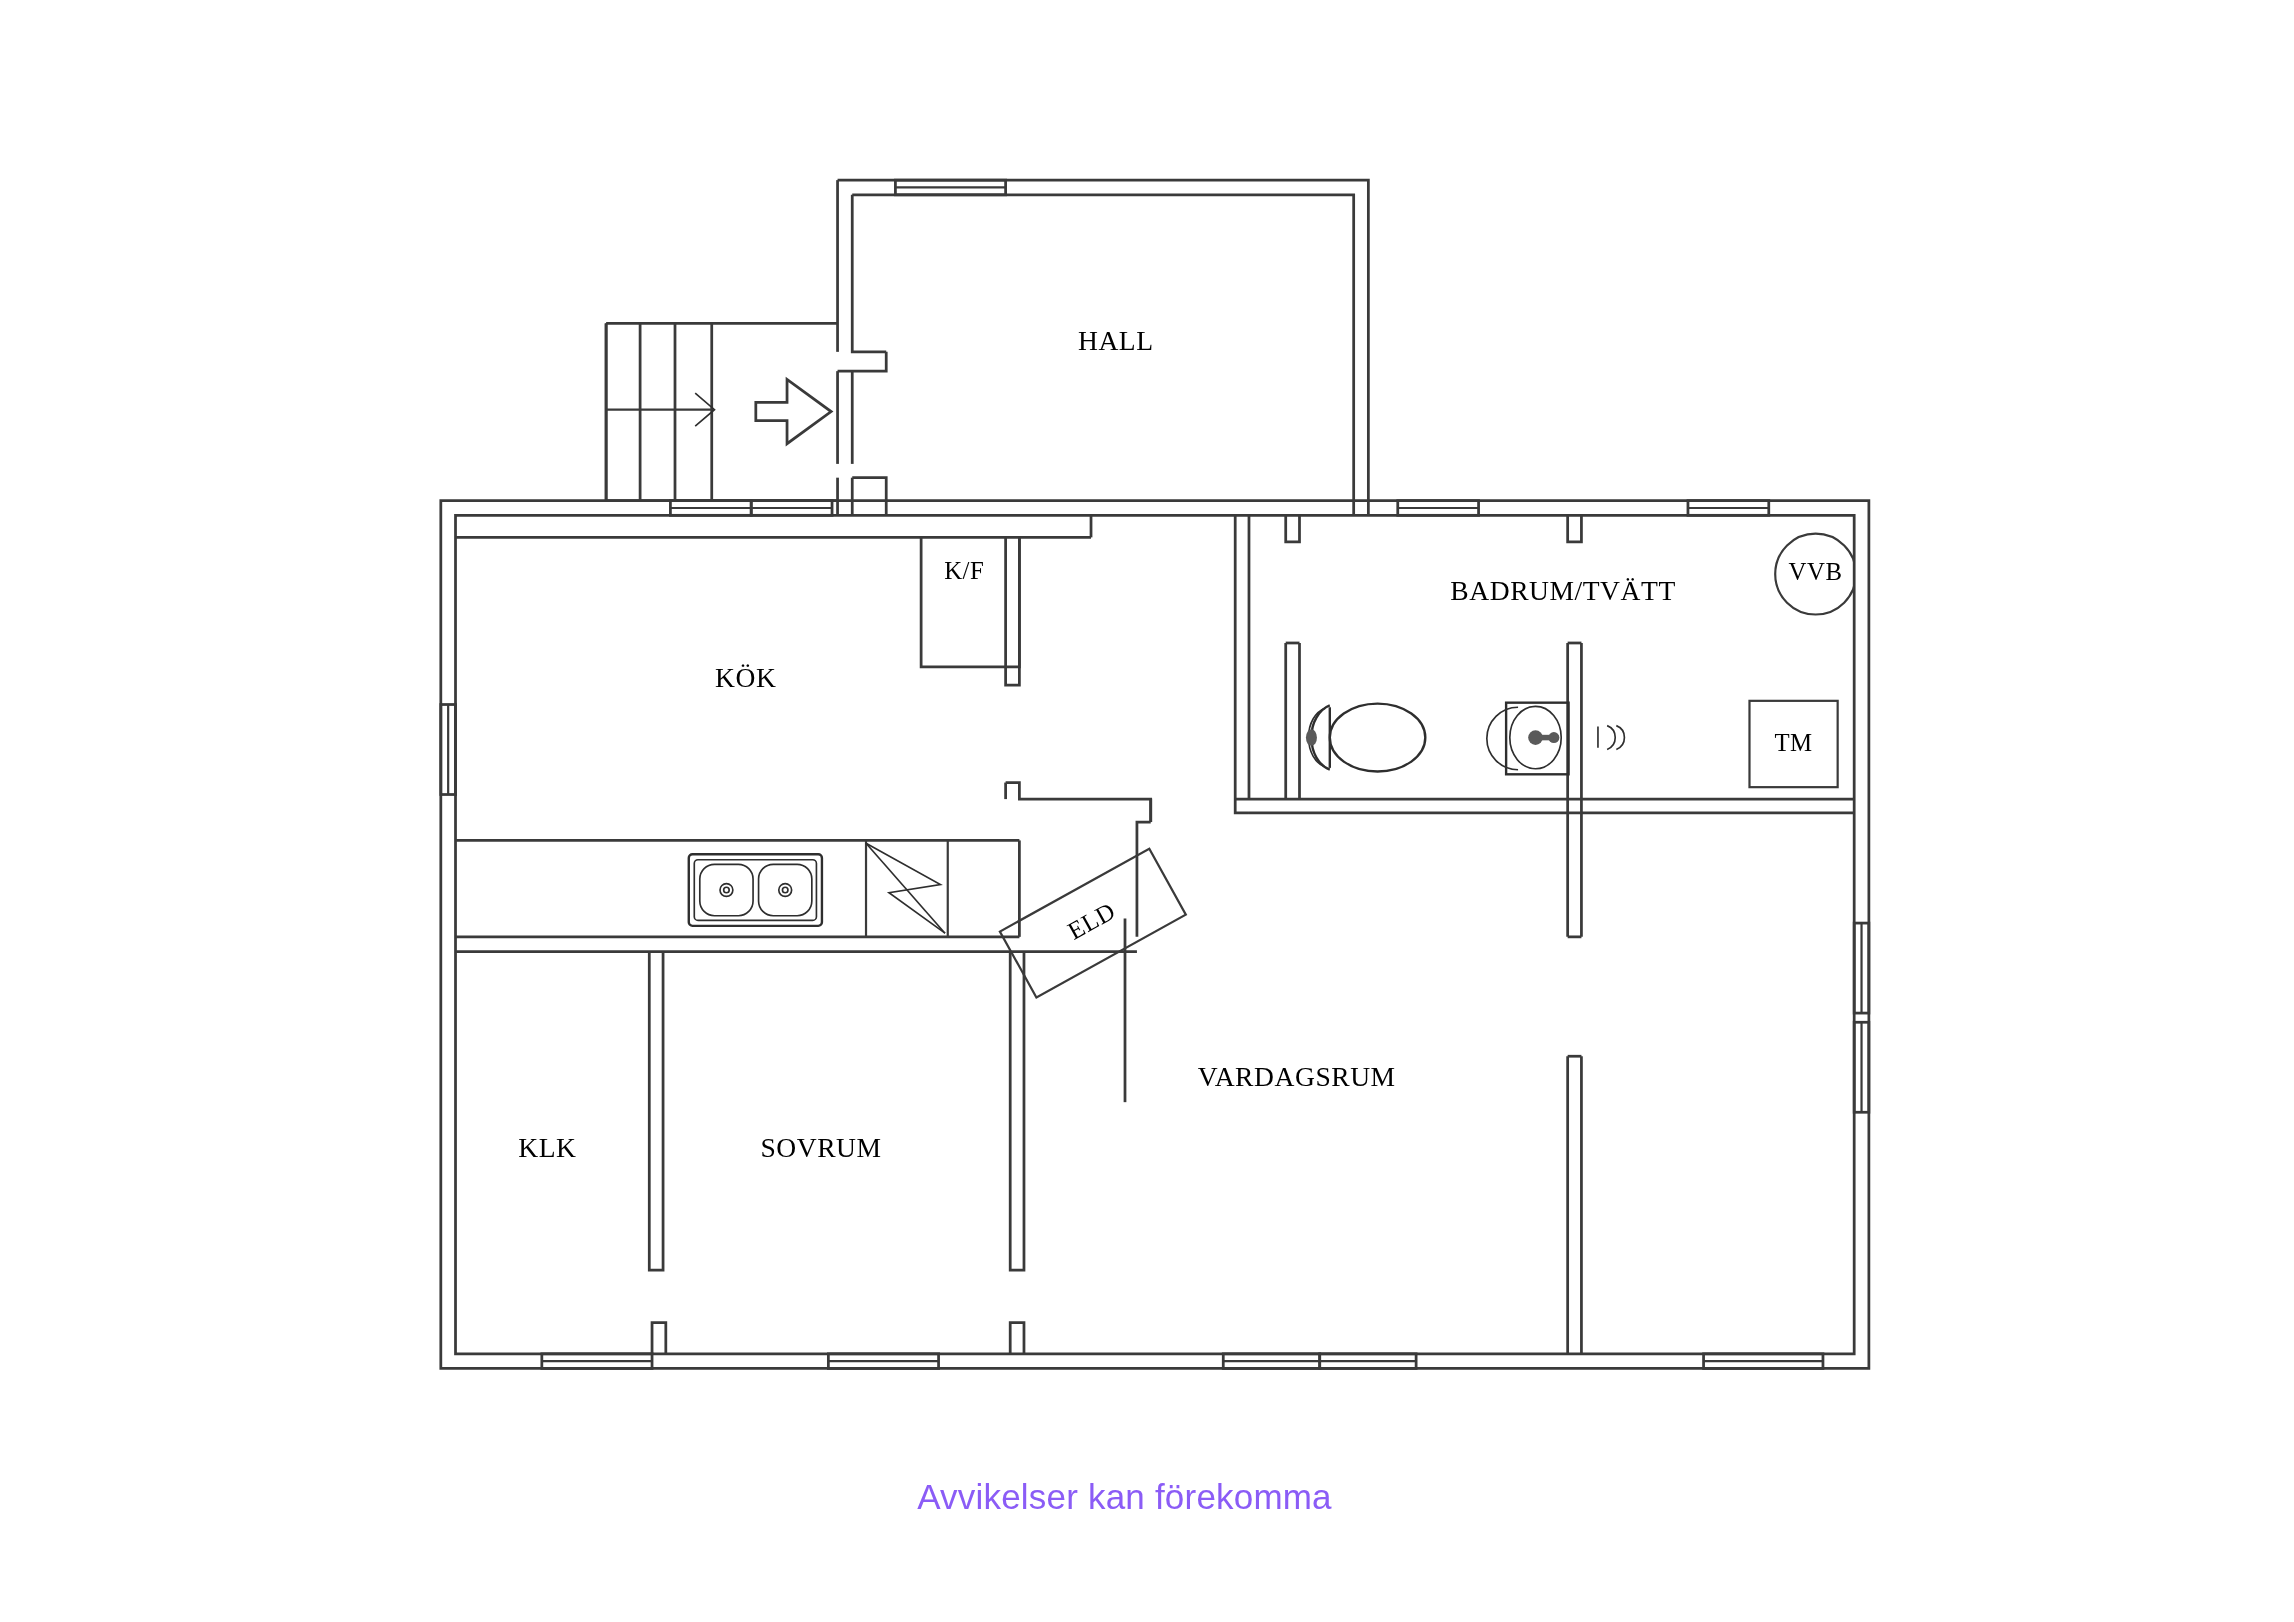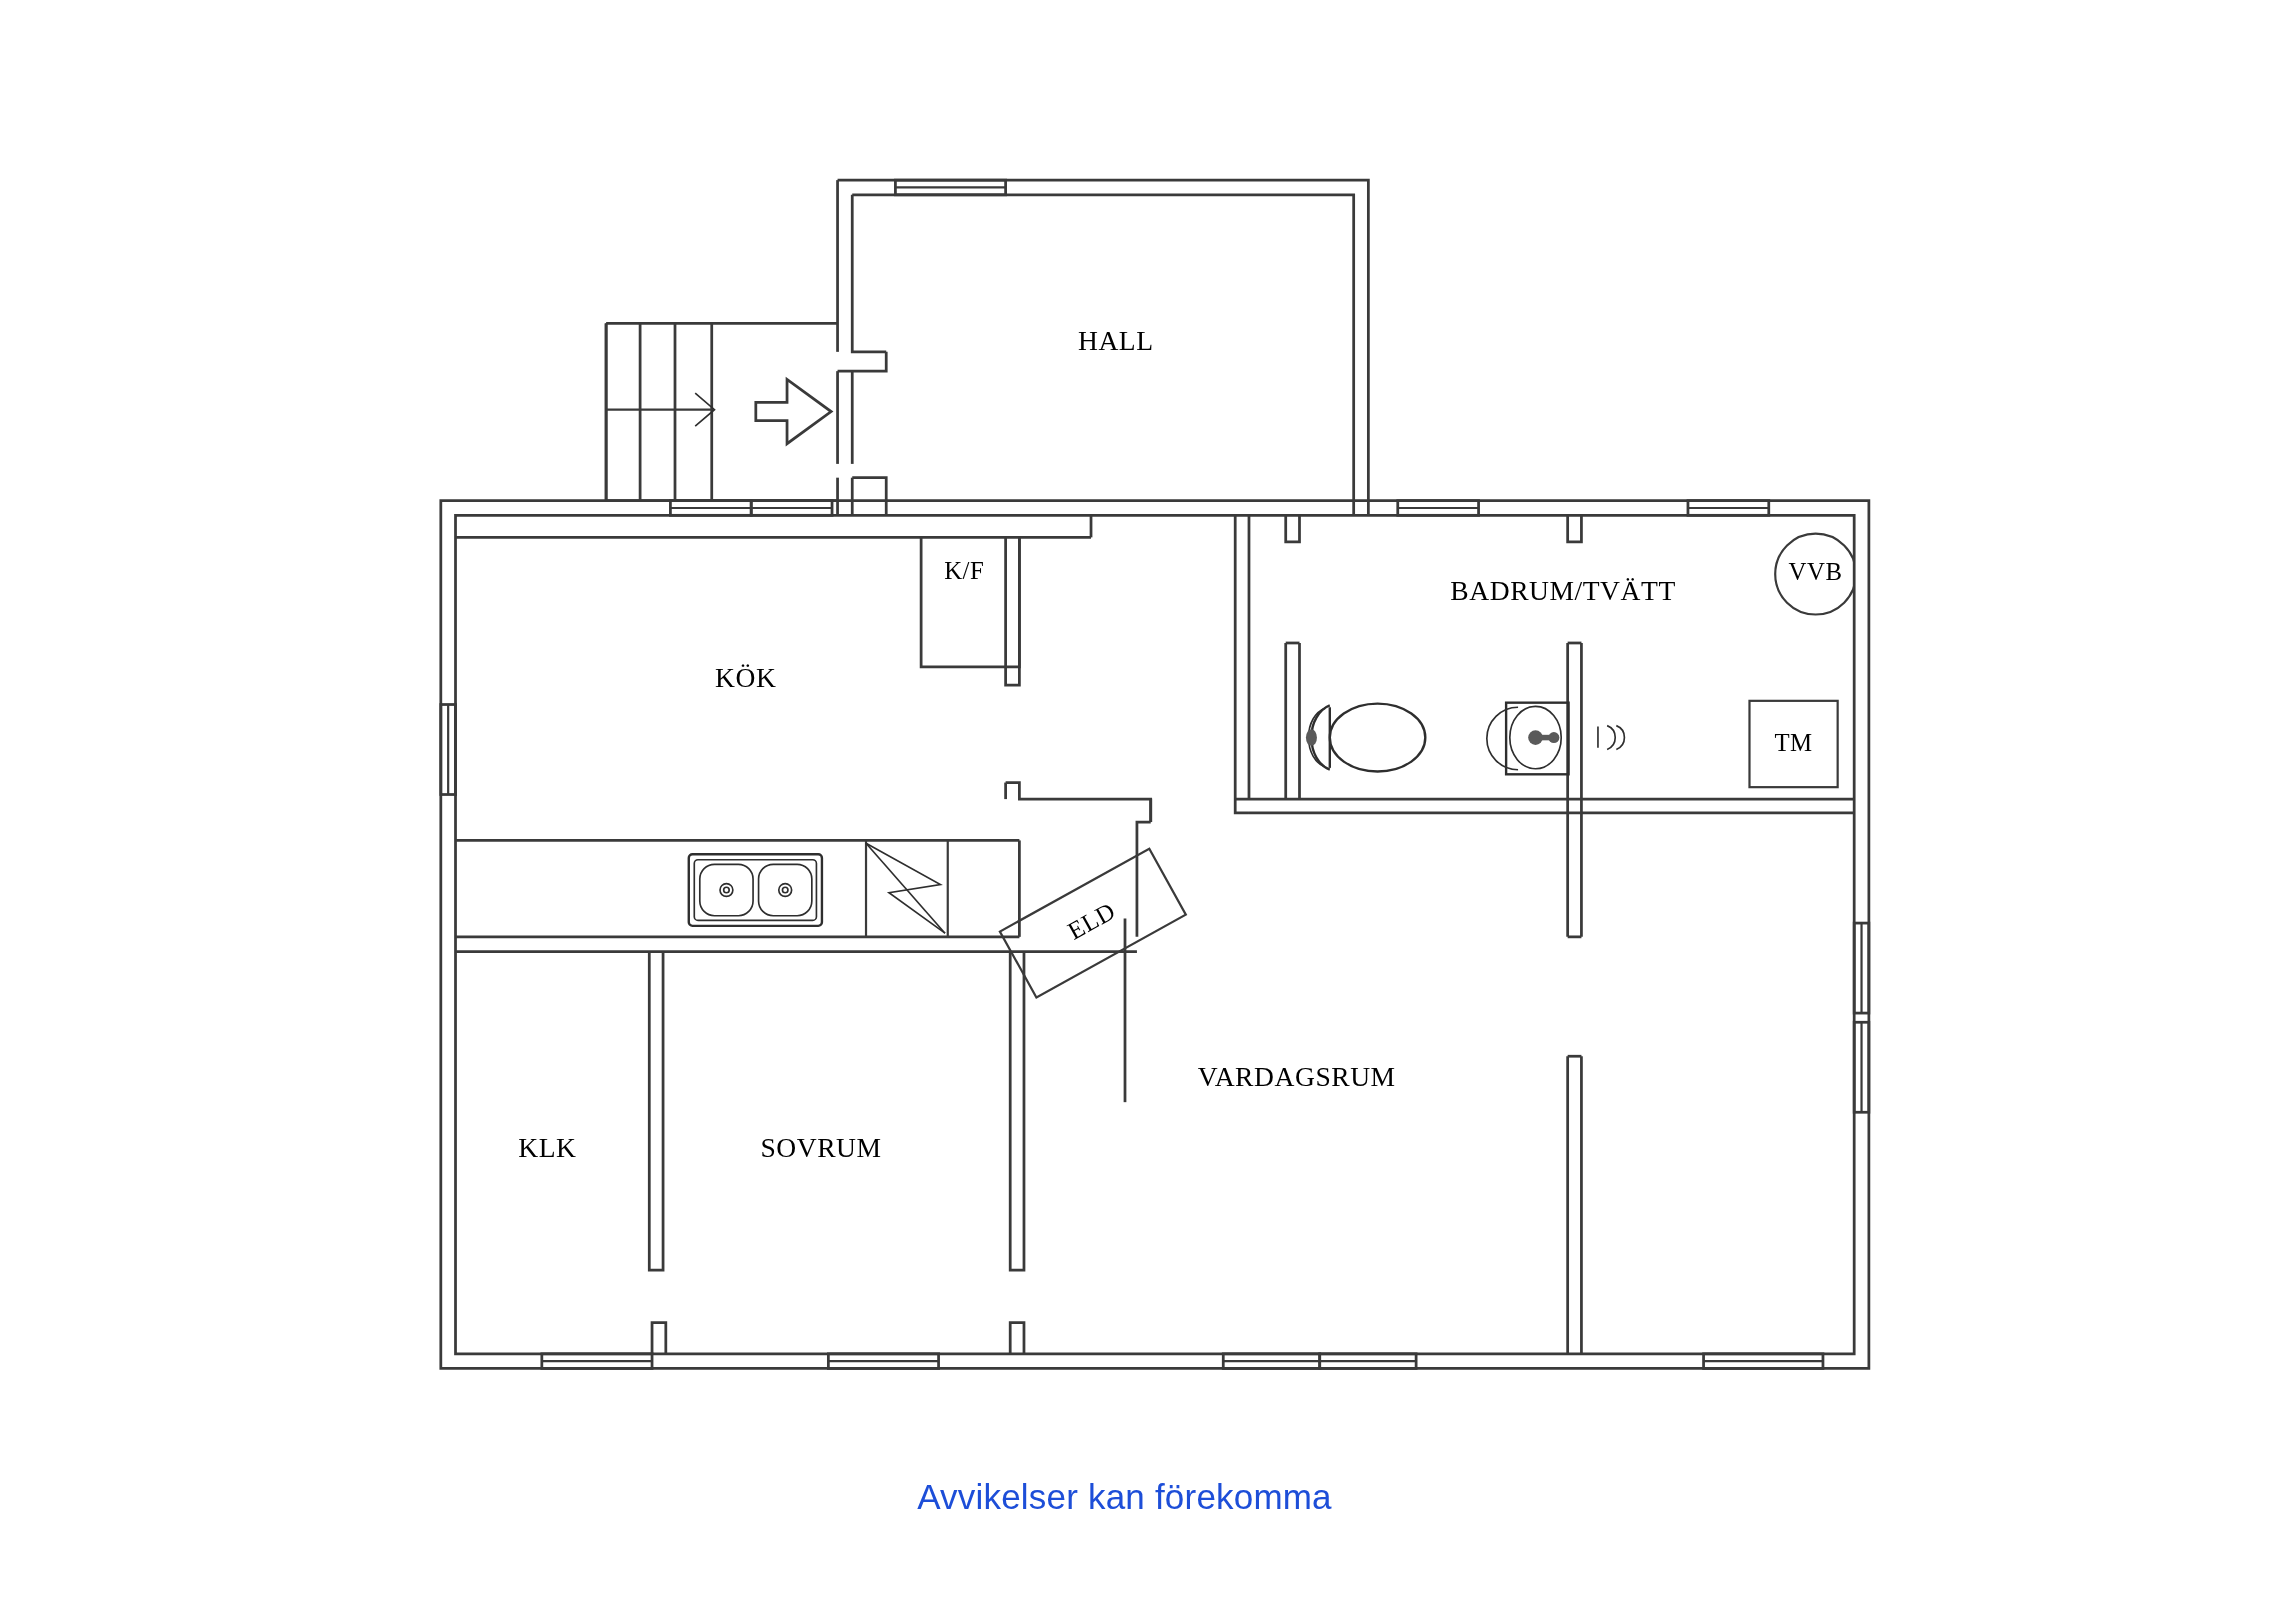--- a/index.html
+++ b/index.html
@@ -64,21 +64,21 @@
     font-size: 27px;
   }
   .caption-text {
     position: absolute;
     left: 0;
     top: 1477px;
     width: 2249px;
     text-align: center;
     font-family: "Liberation Sans", sans-serif;
     font-size: 35px;
-    color: #1d4ed8;
+    color: #8b5cf6;
     letter-spacing: 0.2px;
   }
 </style>
 </head>
 <body>
 
 <div id="plan-root">
 
   <svg class="floorplan" viewBox="0 0 2499 1767" xmlns="http://www.w3.org/2000/svg">
 

